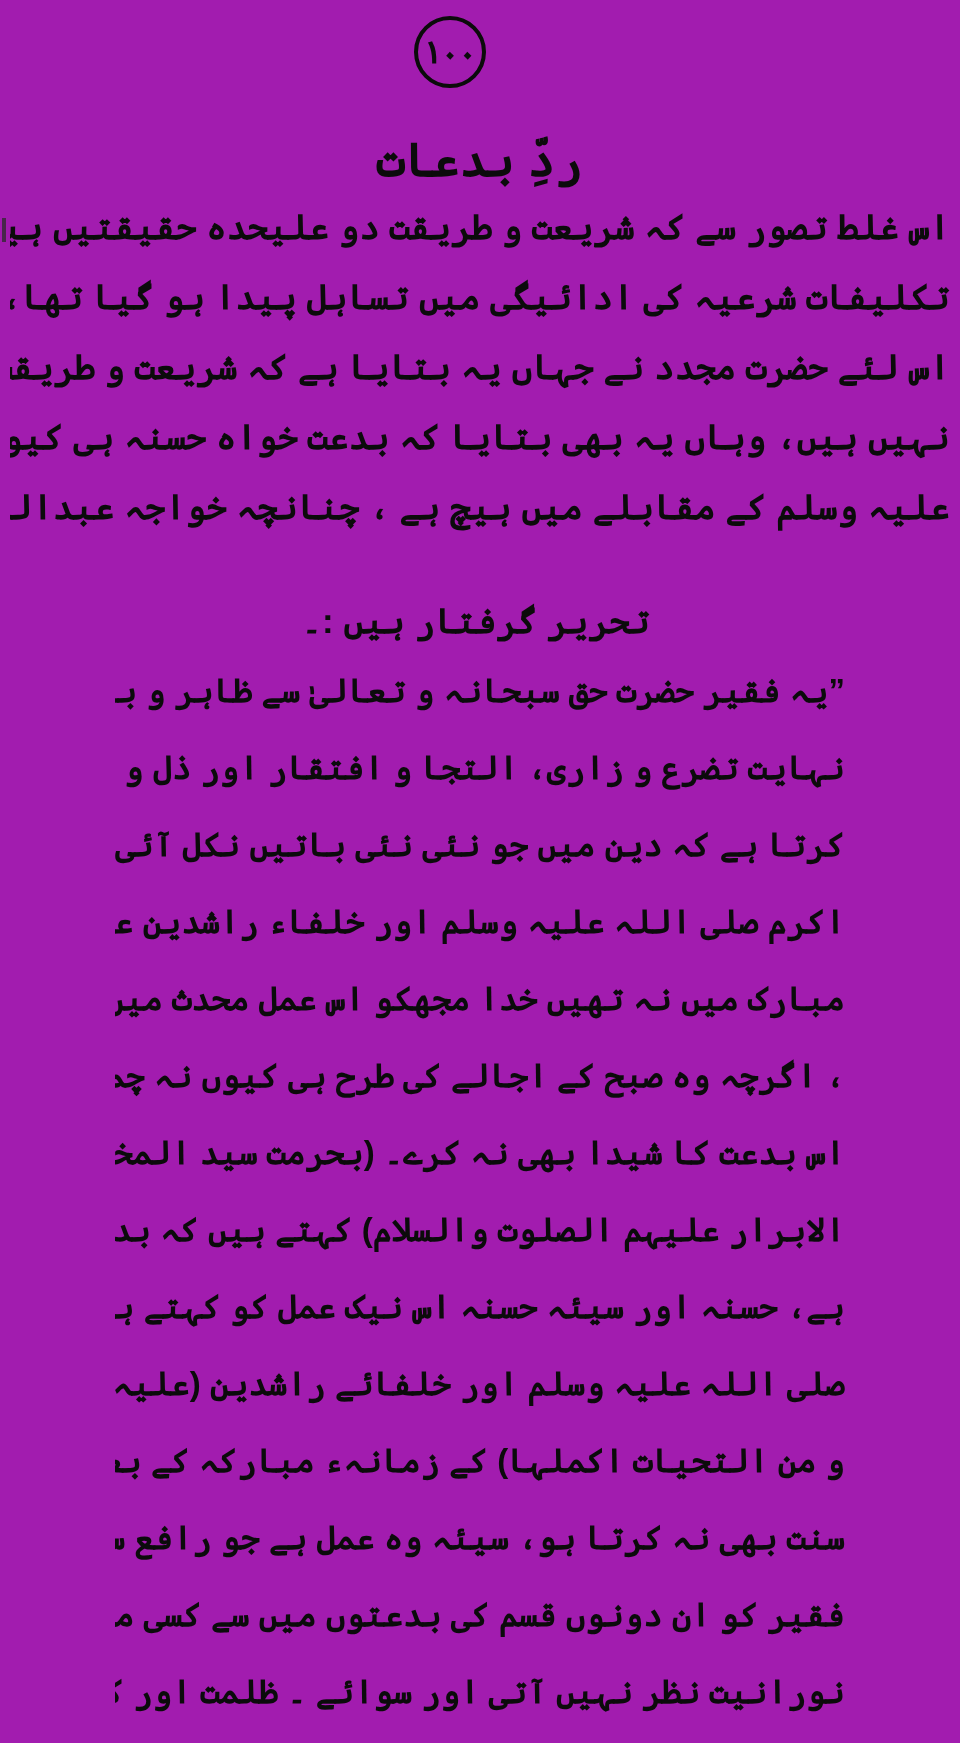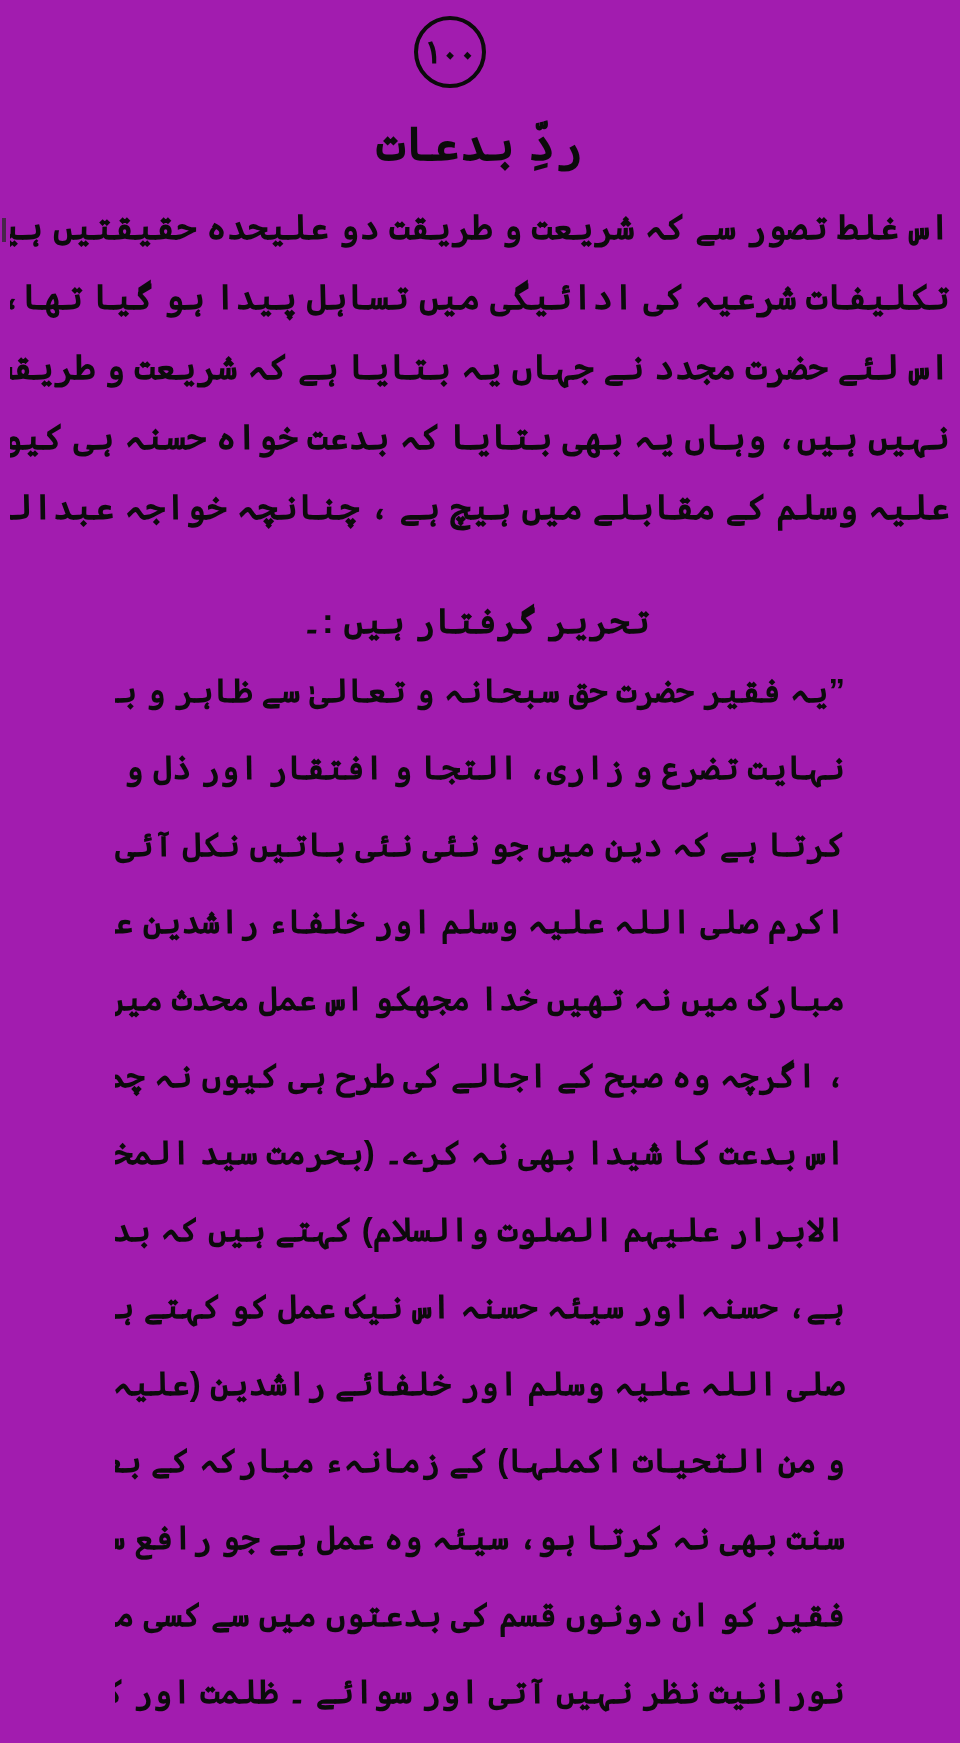--- a/index.html
+++ b/index.html
@@ -33,21 +33,21 @@
     font-size: 30px;
     font-weight: bold;
     letter-spacing: 1px;
   }
   
   .heading {
     position: absolute;
     top: 116px;
     left: 0;
     right: 0;
-    margin: 0;
+    margin: 16px;
     text-align: center;
     font-size: 47px;
     font-weight: bold;
     direction: rtl;
   }
   
   .intro {
     position: absolute;
     top: 192px;
     right: 10px;

